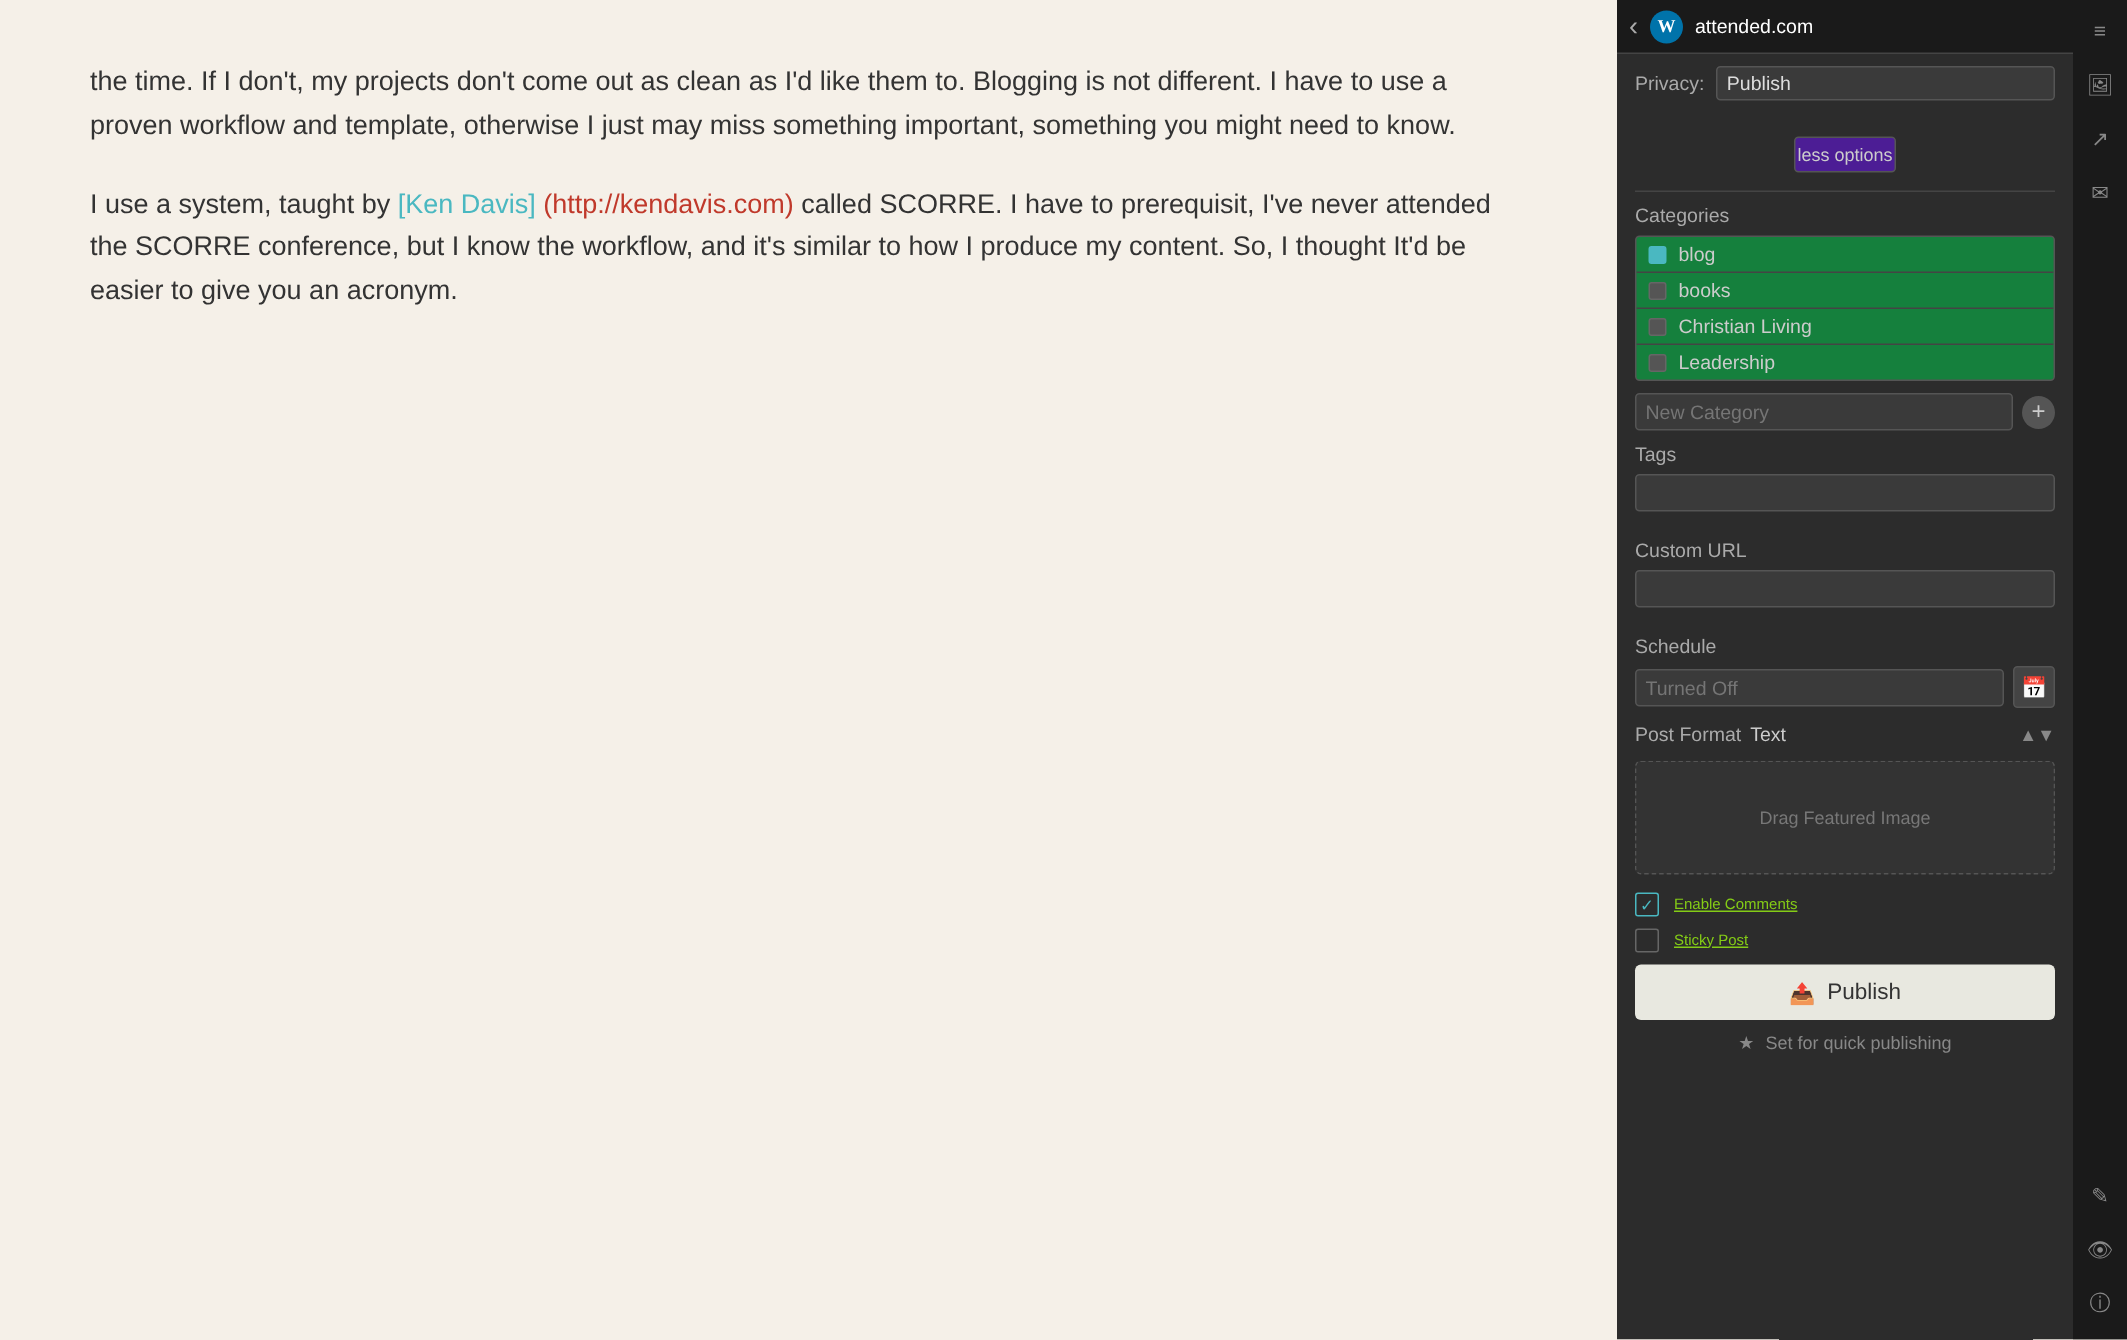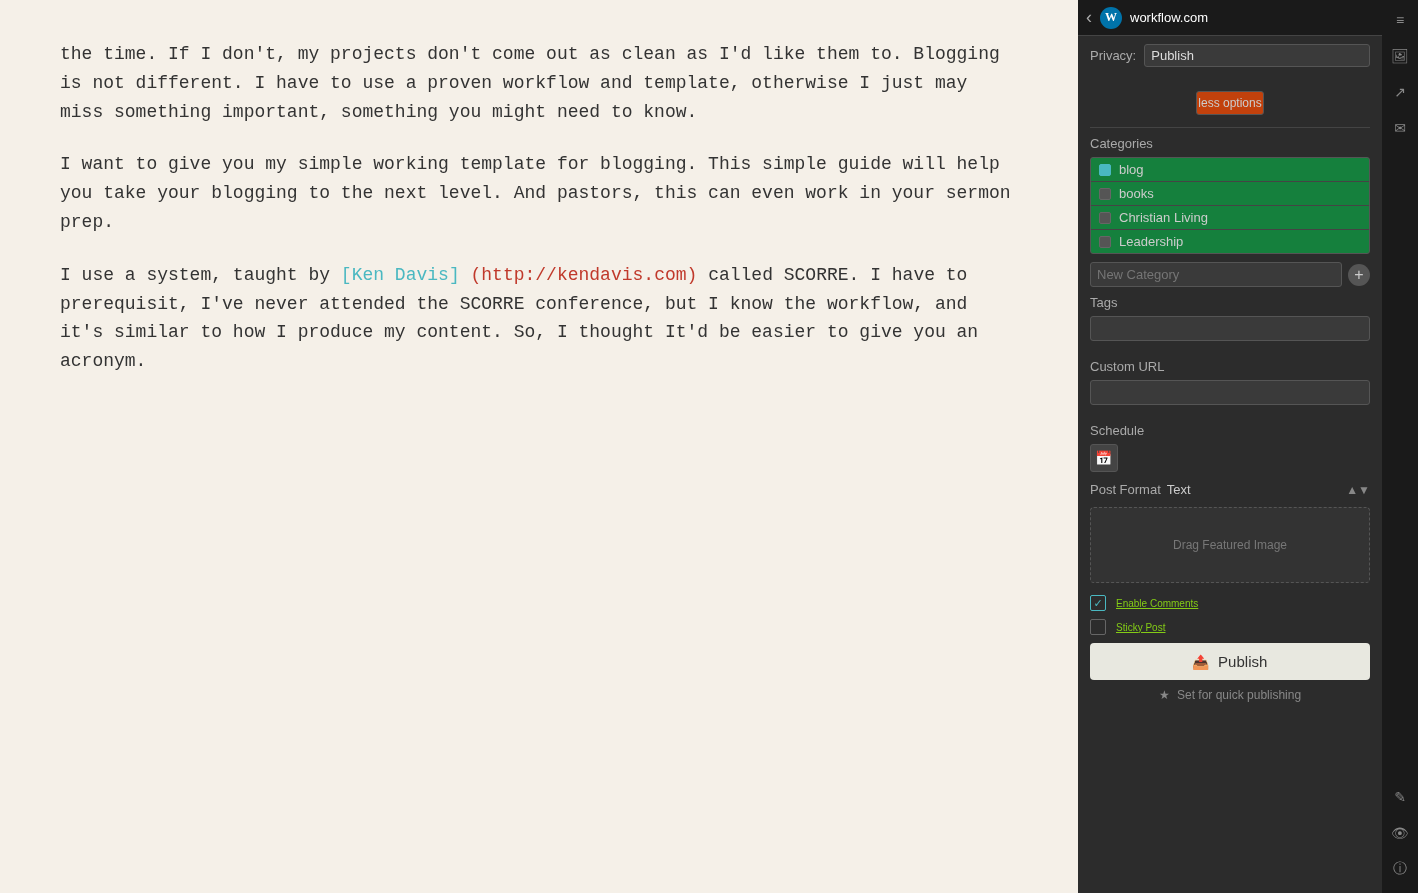--- a/index.html
+++ b/index.html
@@ -11,21 +11,21 @@
       font-family: -apple-system, BlinkMacSystemFont, sans-serif;
       background: #f5f0e8;
     }
 
     
     .editor-area {
       flex: 1;
       background: #f5f0e8;
       padding: 40px 60px;
       overflow-y: auto;
-      font-family: Liberation Mono, monospace;
+      font-family: Liberation Sans, sans-serif;
       font-size: 18px;
       line-height: 1.6;
       color: #333;
     }
 
     .editor-area p {
       margin-bottom: 24px;
     }
 
     .editor-area a {
@@ -158,21 +158,21 @@
       flex: 1;
       border-radius: 3px;
       appearance: none;
       cursor: pointer;
     }
 
     
     .less-options-btn {
       display: block;
       margin: 0 auto 12px auto;
-      background: #c2410c;
+      background: #4c1d95;
       border: 1px solid #555;
       color: #ccc;
       font-size: 12px;
       padding: 4px 1px;
       border-radius: 3px;
       cursor: pointer;
       text-align: center;
     }
 
     
@@ -419,33 +419,30 @@
     }
   </style>
 </head>
 <body>
 
 <div class="editor-area">
   <p>
     the time. If I don't, my projects don't come out as clean as I'd like them to. Blogging is not different. I have to use a proven workflow and template, otherwise I just may miss something important, something you might need to know.
   </p>
   <p>
-    I want to give you my simple working template for blogging. This simple guide will help you take your blogging to the next level. And pastors, this can even work in your sermon prep.
-  </p>
-  <p>
     I use a system, taught by <a href="#">[Ken Davis]</a> <span class="link-url">(http://kendavis.com)</span> called SCORRE. I have to prerequisit, I've never attended the SCORRE conference, but I know the workflow, and it's similar to how I produce my content. So, I thought It'd be easier to give you an acronym.
   </p>
 </div>
 
 <div class="sidebar">
 
   <div class="top-bar">
     <span class="top-bar-back">‹</span>
     <div class="wp-logo">W</div>
-    <span class="site-name">workflow.com</span>
+    <span class="site-name">attended.com</span>
     <span class="top-bar-add">+</span>
   </div>
 
   <div class="sidebar-content">
 
     
     <div class="privacy-row">
       <span class="privacy-label">Privacy:</span>
       <select class="privacy-select">
         <option>Publish</option>
@@ -490,20 +487,21 @@
     <div class="section-label">Tags</div>
     <input class="tags-input" type="text" style="">
 
     
     <div class="section-label">Custom URL</div>
     <input class="custom-url-input" type="text" style="">
 
     
     <div class="section-label">Schedule</div>
     <div class="schedule-row">
+      <input class="schedule-input" type="text" value="" placeholder="Turned Off" style="">
       <button class="schedule-calendar-btn">
         <span>📅</span>
       </button>
     </div>
 
     
     <div class="post-format-row">
       <span class="post-format-label">Post Format</span>
       <span class="post-format-value">Text</span>
       <span class="post-format-select-icon">▲▼</span>

